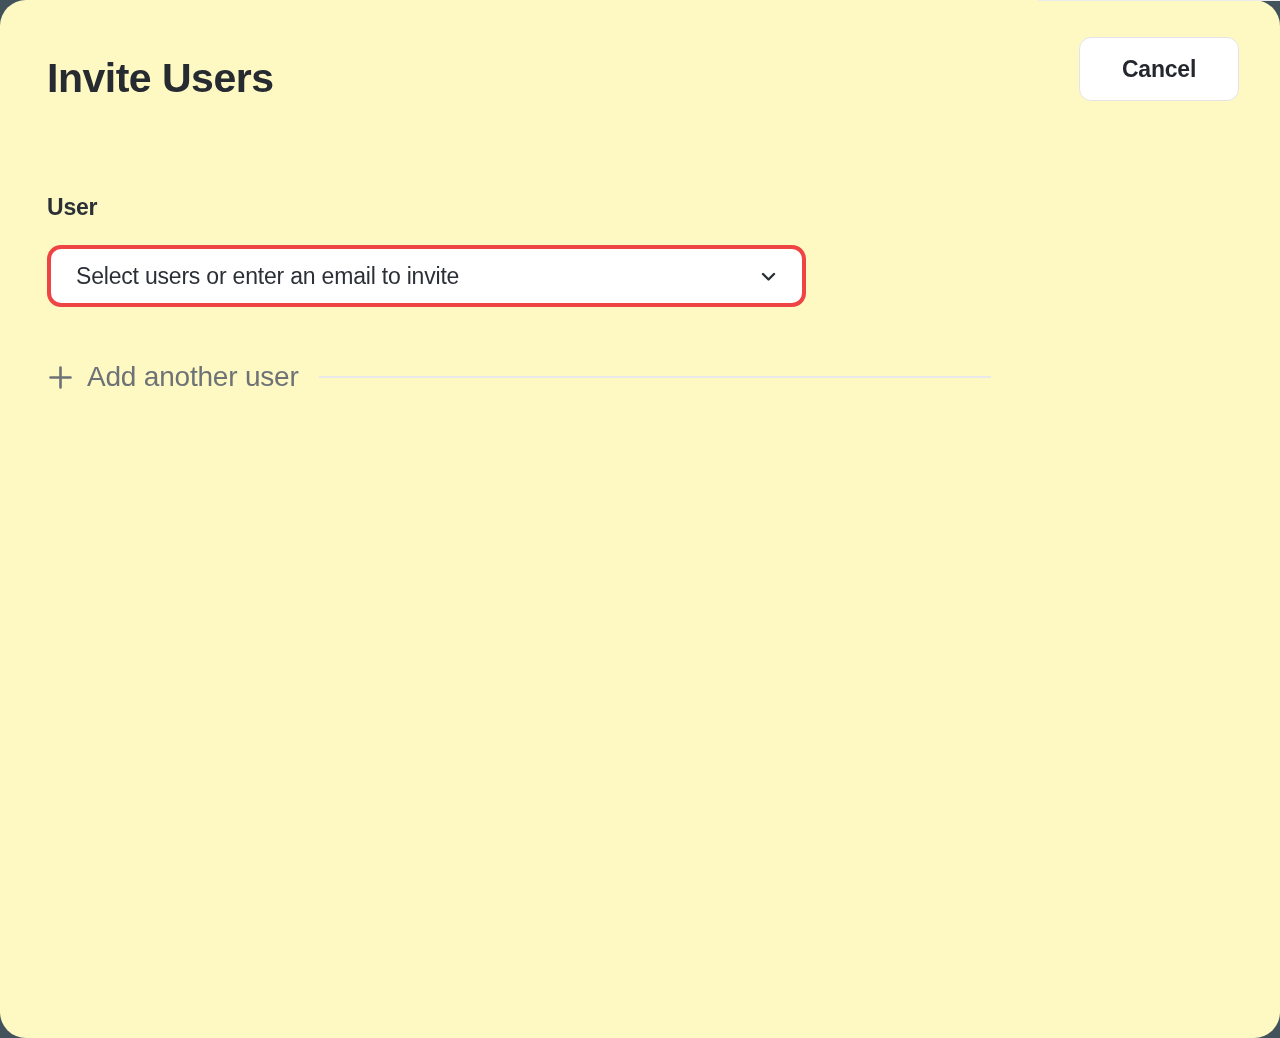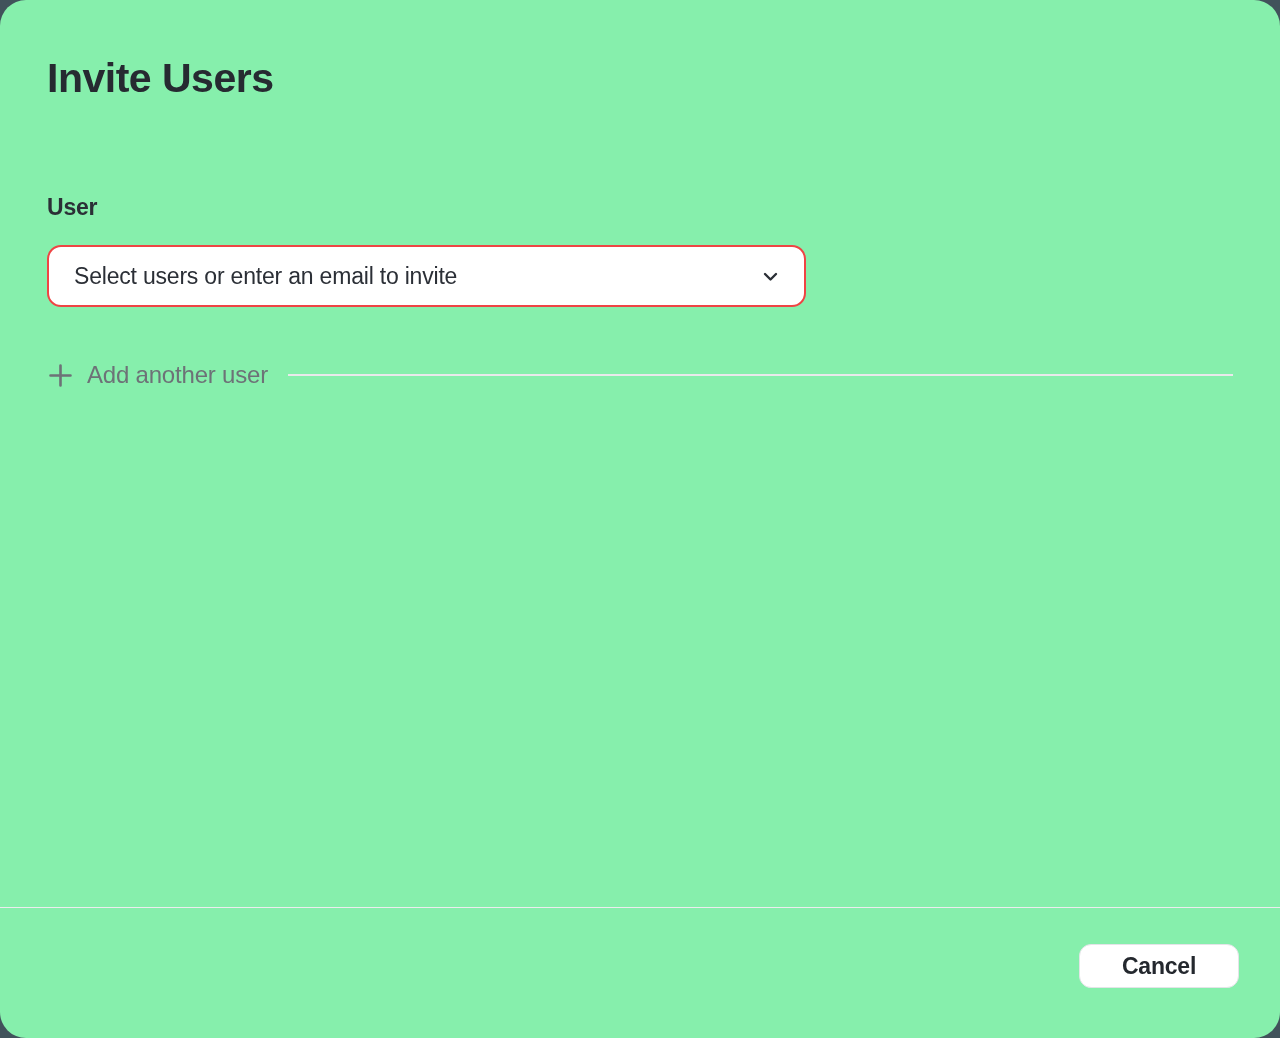--- a/index.html
+++ b/index.html
@@ -5,24 +5,24 @@
   * { margin: 0; padding: 0; box-sizing: border-box; }
   html, body {
     width: 1280px; height: 1038px;
     font-family: "Liberation Sans", sans-serif;
     overflow: hidden;
   }
   body { background: #41525b; }
 
   .modal {
     width: 1280px; height: 1038px;
-    background: #86efac;
+    background: #fef9c3;
     border-radius: 26px;
     display: flex;
-    flex-direction: column;
+    flex-direction: row;
   }
 
   .modal-body {
     flex: 1;
     padding: 55px 47px 0 47px;
   }
 
   .modal-title {
     font-size: 41px;
     font-weight: 700;
@@ -41,21 +41,21 @@
   .field-label {
     font-size: 23px;
     font-weight: 700;
     color: #2b2f36;
     letter-spacing: -0.2px;
   }
 
   .select-box {
     margin-top: 24px;
     height: 62px;
-    border: 2px solid #ef4444;
+    border: 4px solid #ef4444;
     border-radius: 14px;
     background: #ffffff;
     display: flex;
     align-items: center;
     padding: 0 24px 0 25px;
     cursor: pointer;
   }
   .select-text {
     flex: 1;
     font-size: 23px;
@@ -73,42 +73,42 @@
   }
   .add-user-btn {
     display: flex;
     align-items: center;
     gap: 13px;
     cursor: pointer;
     color: #6d7277;
   }
   .plus-icon { display: flex; align-items: center; }
   .add-user-label {
-    font-size: 24px;
+    font-size: 28px;
     color: #6d7277;
     letter-spacing: -0.2px;
   }
   .add-user-divider {
     flex: 1;
     height: 2px;
     background: #e9e9eb;
     margin-left: 20px;
   }
 
   .modal-footer {
     height: 131px;
     border-top: 1px solid #ececee;
     display: flex;
     justify-content: flex-end;
     align-items: flex-start;
     gap: 30px;
     padding: 36px 41px 0 41px;
   }
   .btn {
-    height: 44px;
+    height: 64px;
     border-radius: 12px;
     font-family: "Liberation Sans", sans-serif;
     font-size: 23px;
     font-weight: 600;
     letter-spacing: -0.2px;
     display: flex;
     align-items: center;
     justify-content: center;
     cursor: pointer;
     border: none;

